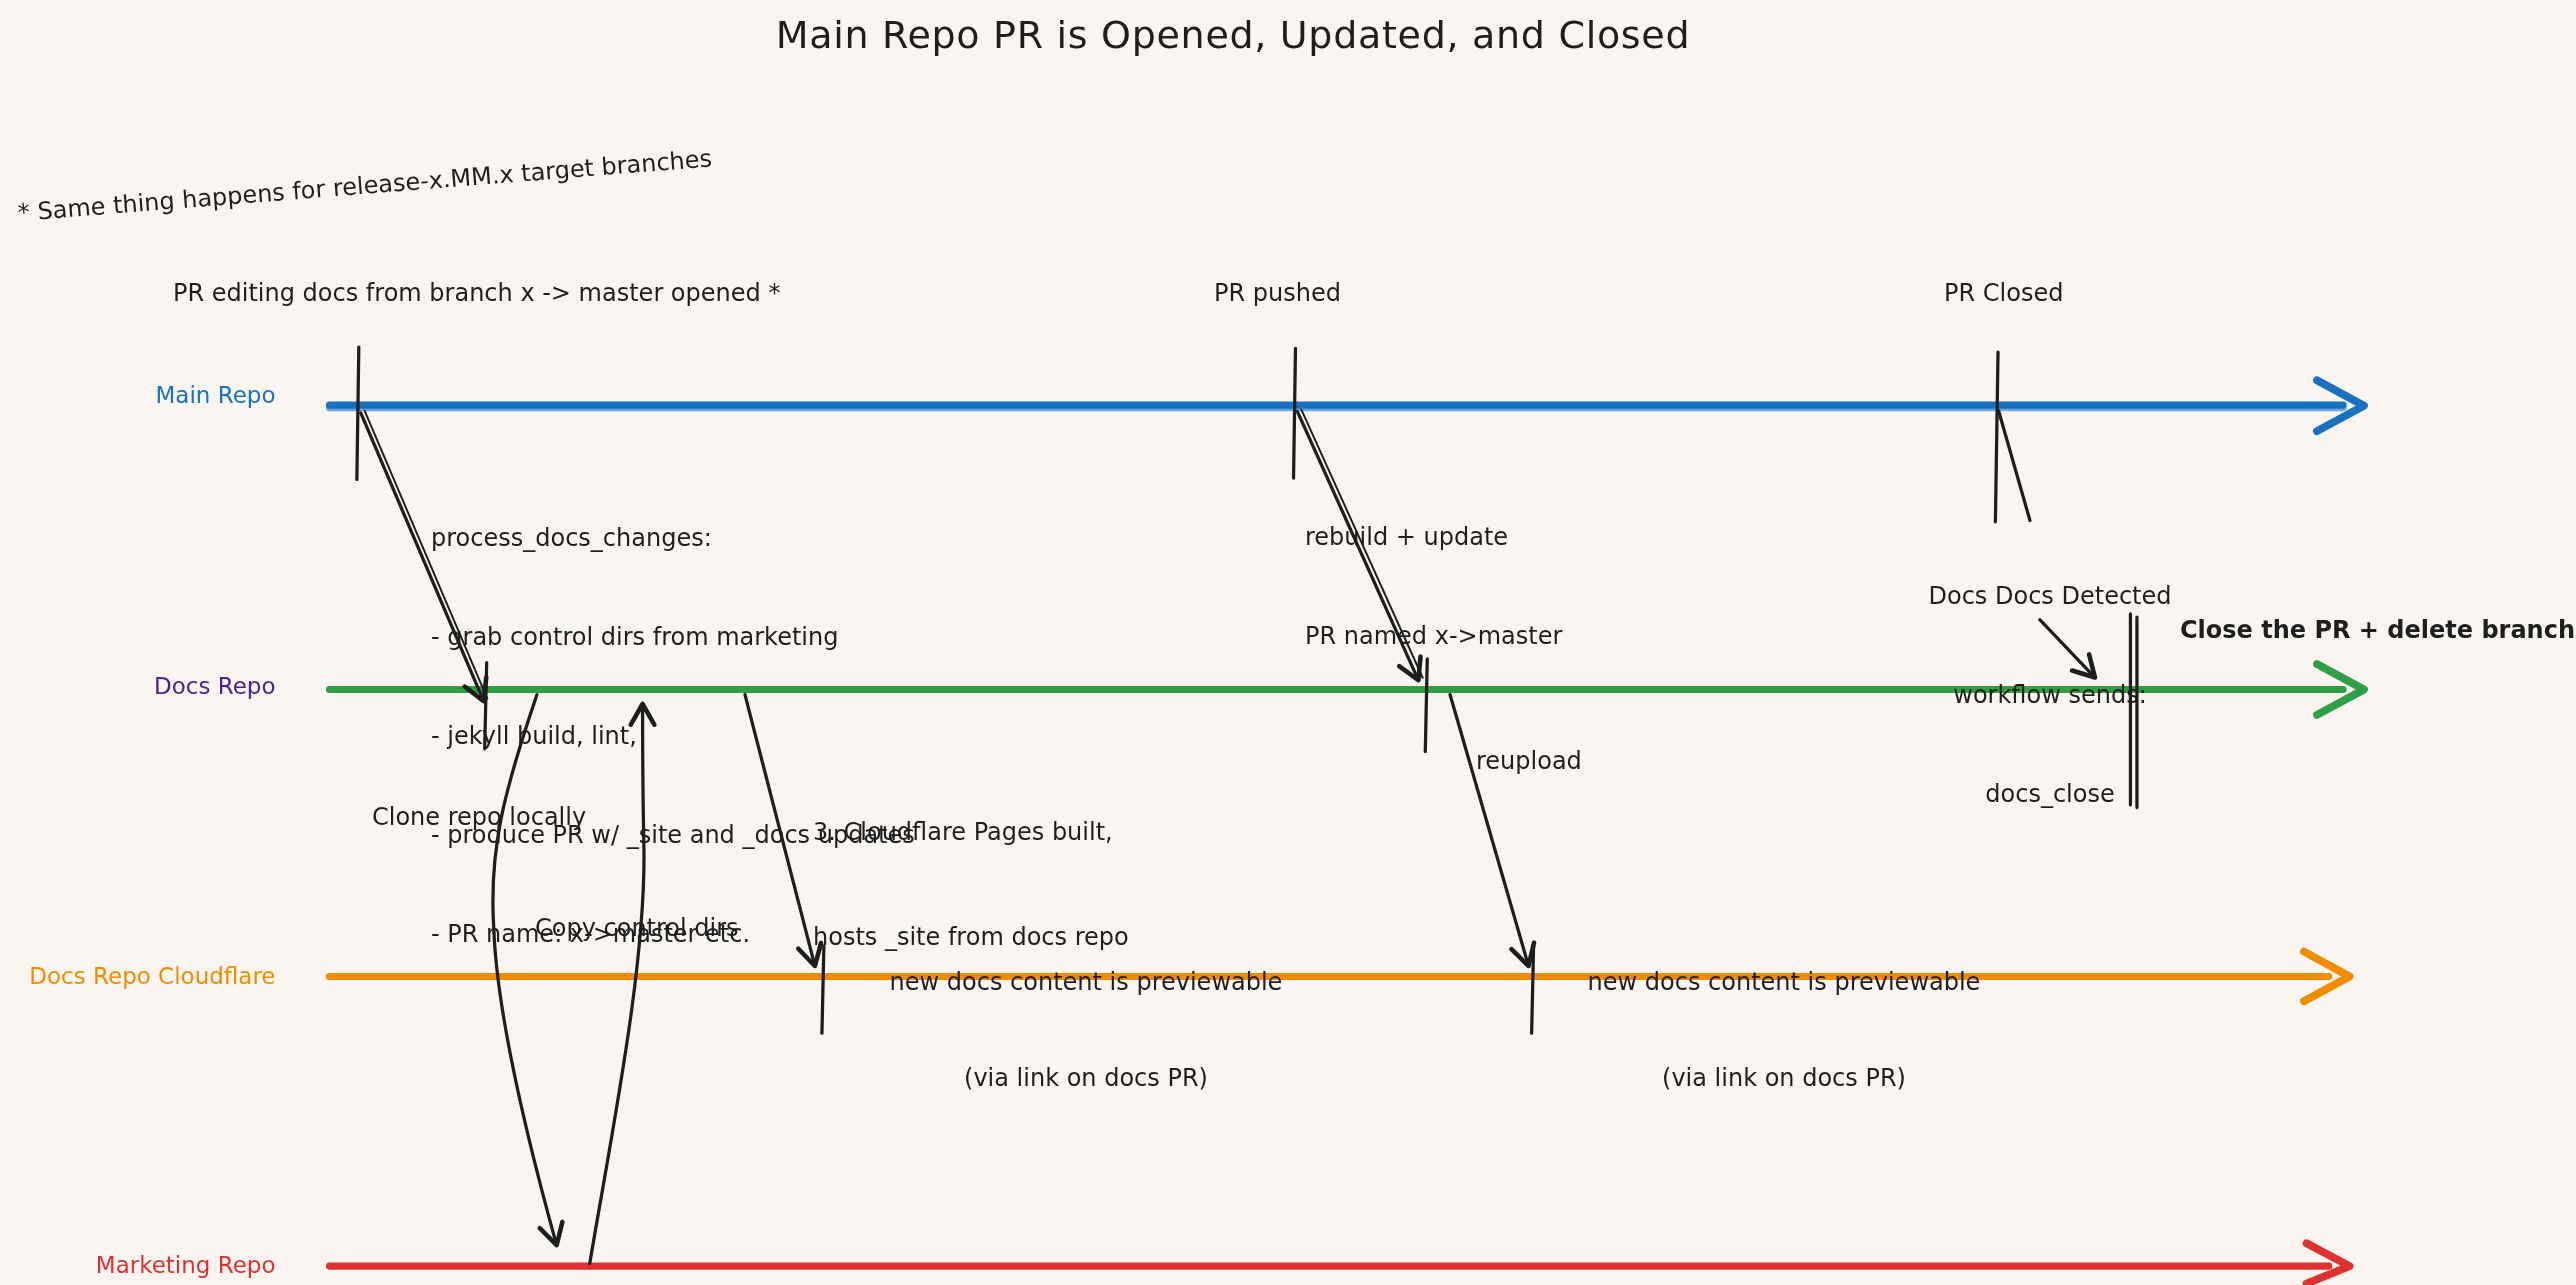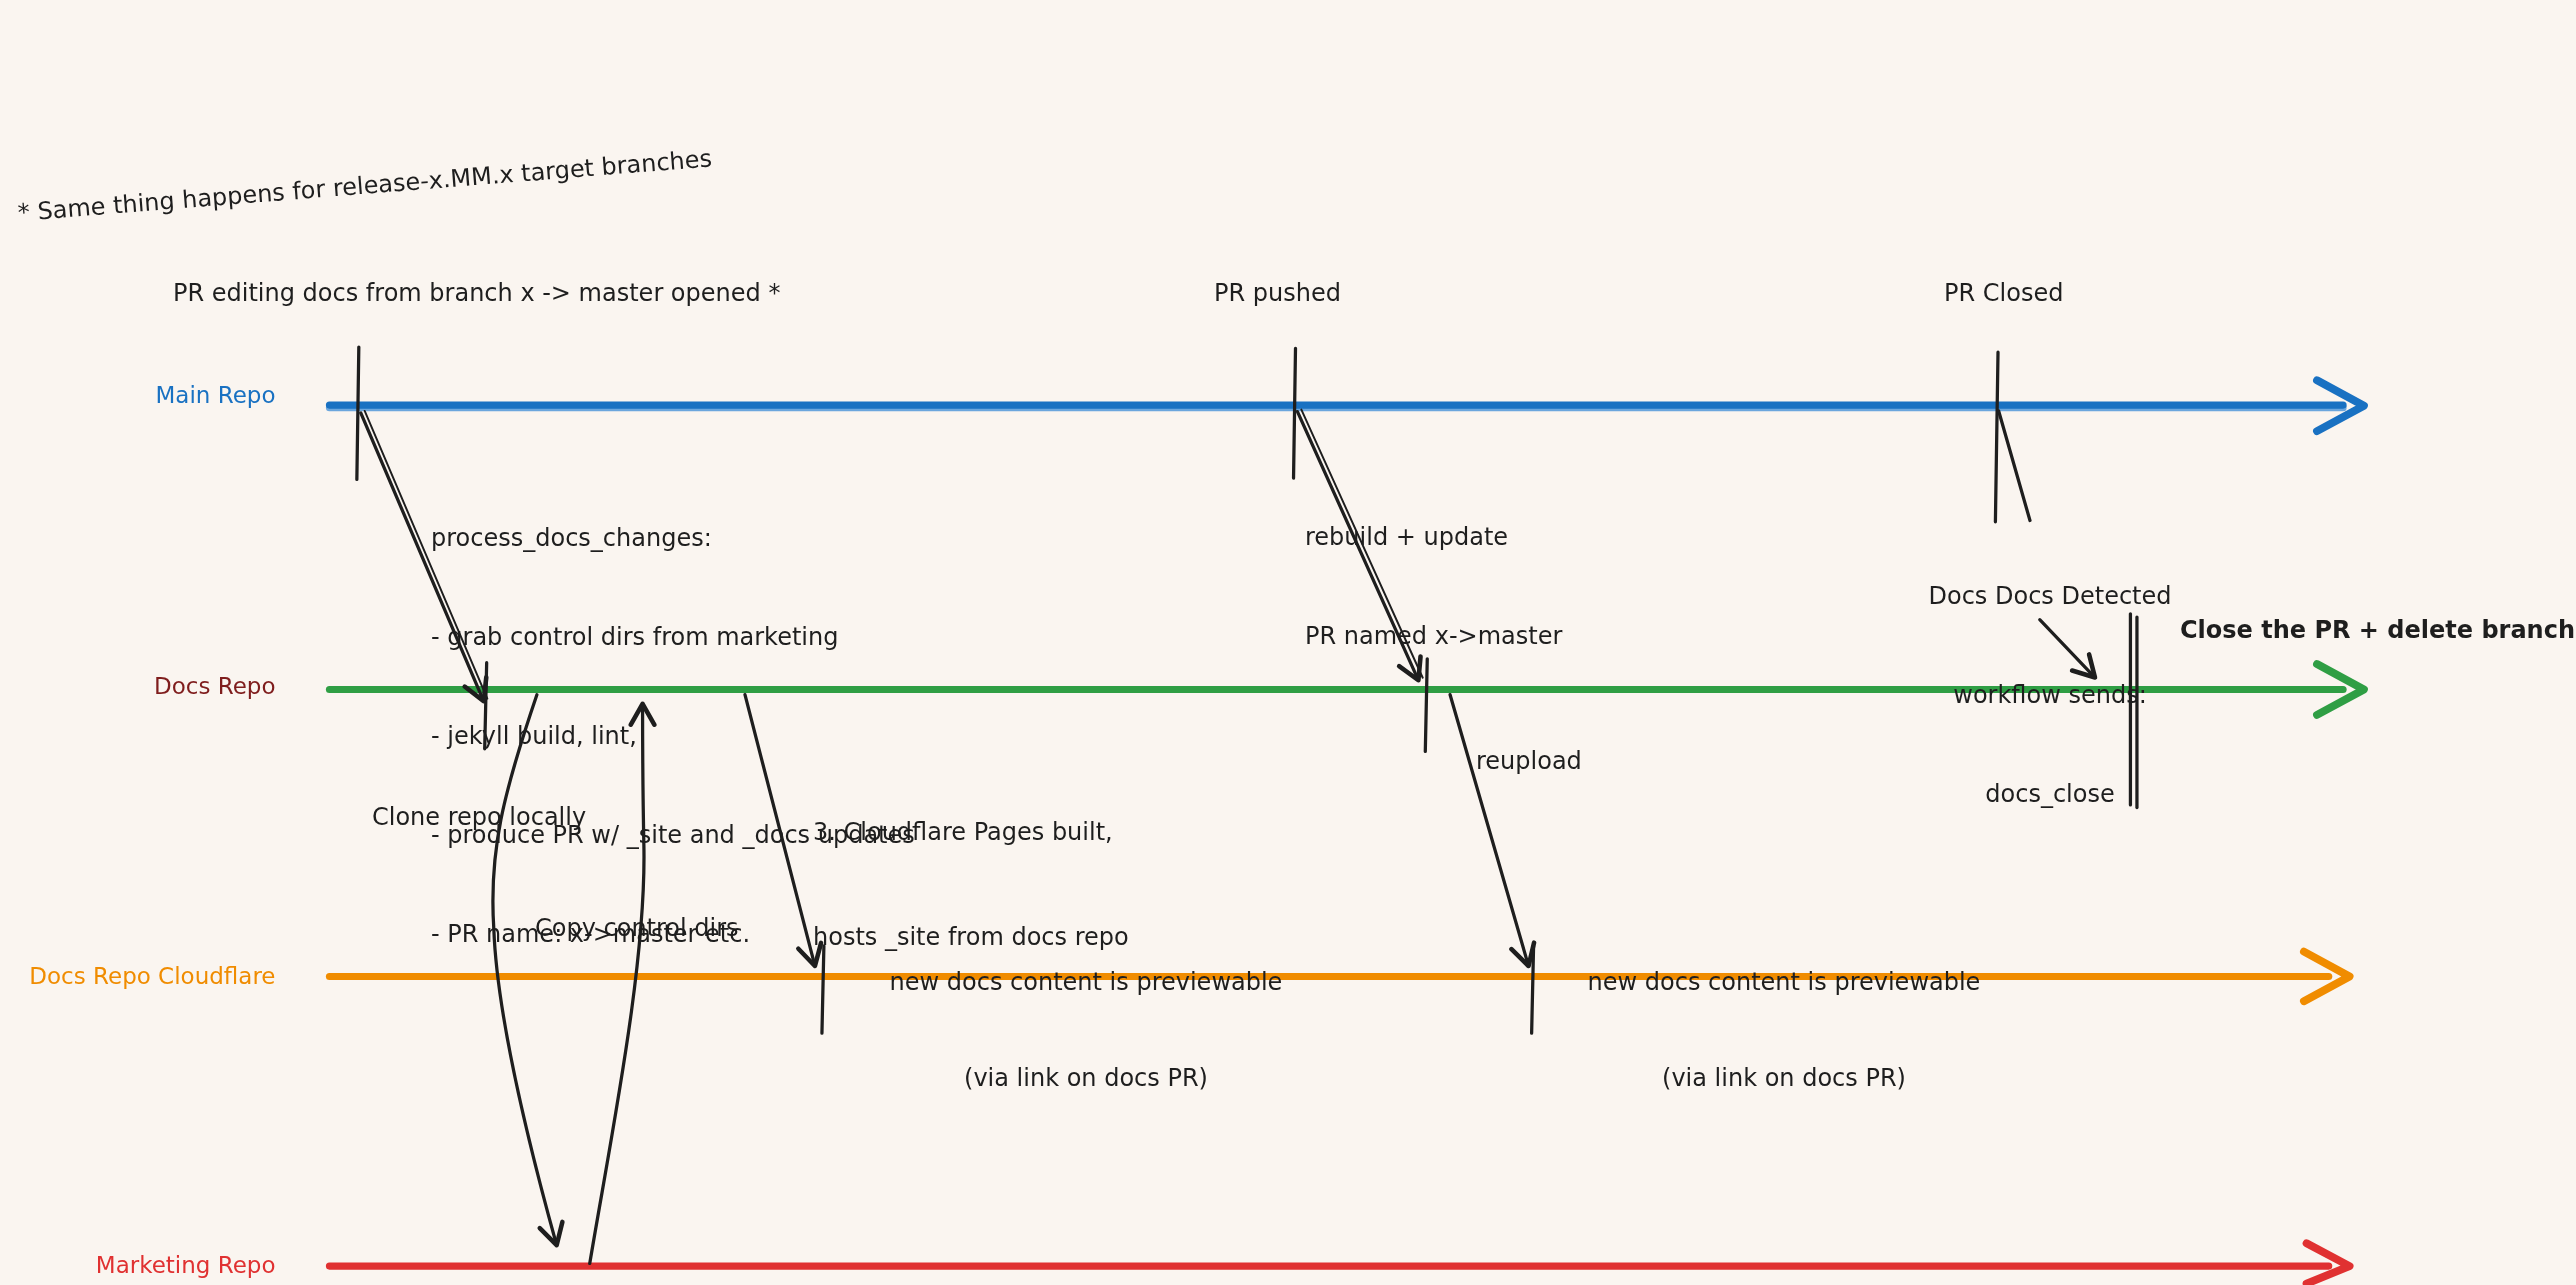--- a/index.html
+++ b/index.html
@@ -32,21 +32,21 @@
     font-size:24px;
   }
   .lane-label{
     width:267px;
     text-align:right;
     font-size:23px;
     line-height:30px;
   }
   .centered{transform:translateX(-50%);text-align:center;}
   .c-blue{color:#1971c2;}
-  .c-green{color:#7f1d1d;}
+  .c-green{color:#4c1d95;}
   .c-orange{color:#f08c00;}
   .c-red{color:#e03131;}
   .block div{white-space:pre;}
 </style>
 </head>
 <body>
 
 <div class="stage">
 
   <svg class="strokes" width="2576" height="1285" viewBox="0 0 3949 1970">
@@ -95,20 +95,21 @@
 
       <path d="M1995,628 L2181,1039" stroke-width="3"></path>
       <path d="M1989,631 L2174,1042" stroke-width="5" marker-end="url(#ah)"></path>
 
       <path d="M2223,1065 L2343,1480" stroke-width="5" marker-end="url(#ah)"></path>
 
       <path d="M3127,950 L3211,1038" stroke-width="5" marker-end="url(#ah)"></path>
     </g>
   </svg>
 
+  <div class="txt title" style="left:1233px;top:11.7px;">Main Repo PR is Opened, Updated, and Closed</div>
 
   <div class="txt note" style="left:18px;top:197px;">* Same thing happens for release-x.MM.x target branches</div>
 
   <div class="txt lane-label c-blue" style="left:8.5px;top:380px;">Main Repo</div>
   <div class="txt lane-label c-green" style="left:8.5px;top:671px;">Docs Repo</div>
   <div class="txt lane-label c-orange" style="left:8.5px;top:961px;">Docs Repo Cloudflare</div>
   <div class="txt lane-label c-red" style="left:8.5px;top:1250px;">Marketing Repo</div>
 
   <div class="txt" style="left:173px;top:277px;">PR editing docs from branch x -&gt; master opened *</div>
   <div class="txt" style="left:1214px;top:277px;">PR pushed</div>

